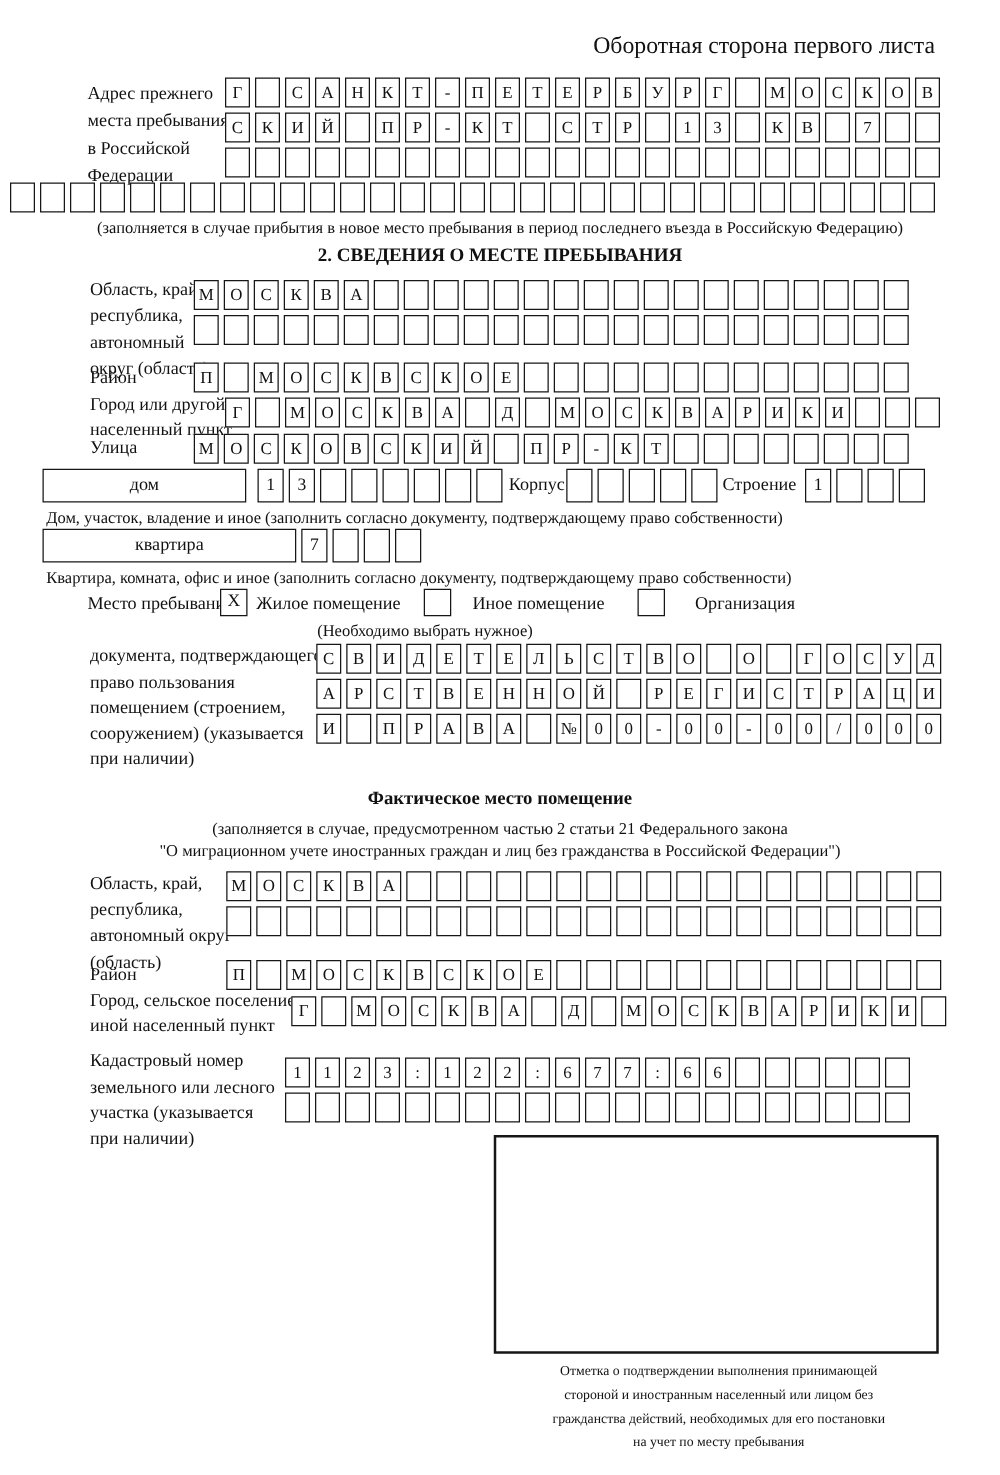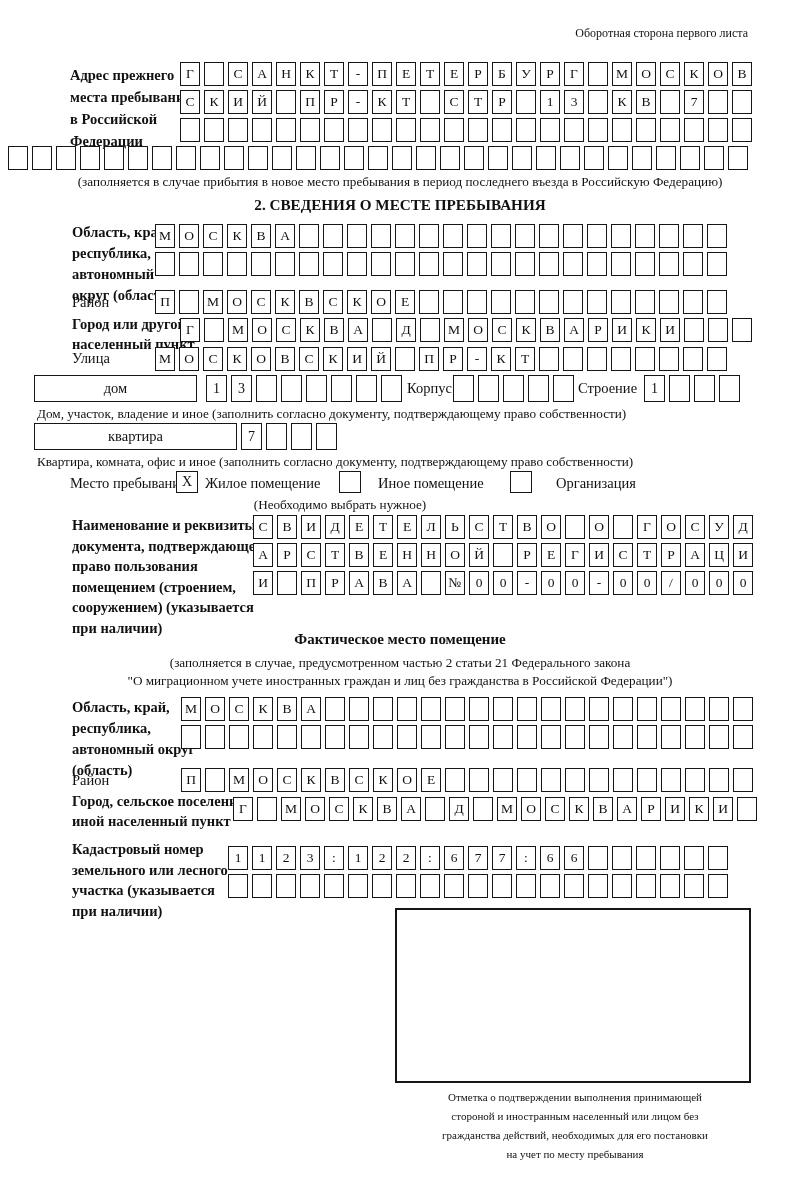--- a/index.html
+++ b/index.html
@@ -5,36 +5,36 @@
   html,body{margin:0;padding:0;background:#ffffff;}
   body{width:800px;height:1180px;position:relative;overflow:hidden;
        font-family:"Liberation Serif","DejaVu Serif",serif;color:#111;}
   .abs{position:absolute;}
   .cellrow{position:absolute;display:flex;gap:4px;}
   .cell{box-sizing:border-box;width:20px;height:24px;border:1.5px solid #161616;
         display:flex;align-items:center;justify-content:center;
         font-size:13.5px;line-height:1;background:#fff;}
   .cellrow-lg .cell{width:21px;height:27px;font-size:14px;}
   .lbl{position:absolute;font-size:14.5px;}
-  .lbl .lbl-line{white-space:nowrap;font-weight:bold;}
+  .lbl .lbl-line{white-space:nowrap;}
   .inline-lbl{position:absolute;font-size:14.5px;white-space:nowrap;}
   .note{position:absolute;font-size:13.2px;white-space:nowrap;}
   .note-c{text-align:center;left:0;width:800px;}
   .hdr{position:absolute;left:0;width:800px;text-align:center;font-weight:bold;font-size:15.2px;}
   .fieldbox{position:absolute;box-sizing:border-box;height:27px;border:1.5px solid #161616;
         display:flex;align-items:center;justify-content:center;font-size:14.5px;background:#fff;}
   .chk{position:absolute;box-sizing:border-box;width:22px;height:22px;border:1.5px solid #161616;
         display:flex;align-items:center;justify-content:center;font-size:14px;background:#fff;}
   .bigbox{position:absolute;box-sizing:border-box;border:2px solid #161616;background:#fff;}
   .btm-note{position:absolute;font-size:11px;text-align:center;line-height:19px;}
 </style>
 </head>
 <body>
 
-<div class="abs" style="top:26px;right:52px;font-size:12px;white-space:nowrap" title="Оборотная сторона первого листа">Оборотная сторона первого листа</div>
+<div class="abs" style="top:26px;right:52px;font-size:19px;white-space:nowrap" title="Оборотная сторона первого листа">Оборотная сторона первого листа</div>
 
 <div class="lbl" style="left:70px;top:64px;line-height:22px">
     <div class="lbl-line">Адрес прежнего</div>
     <div class="lbl-line">места пребывания</div>
     <div class="lbl-line">в Российской</div>
     <div class="lbl-line">Федерации</div>
   </div>
 <div class="cellrow" style="left:180px;top:62px">
     <div class="cell">Г</div>
     <div class="cell"></div>
@@ -336,21 +336,20 @@
 <div class="inline-lbl" style="left:70px;top:475px">Место пребывания:</div>
 <div class="chk" style="left:176px;top:471px">X</div>
 <div class="inline-lbl" style="left:205px;top:475px">Жилое помещение</div>
 <div class="chk" style="left:339px;top:471px"></div>
 <div class="inline-lbl" style="left:378px;top:475px">Иное помещение</div>
 <div class="chk" style="left:510px;top:471px"></div>
 <div class="inline-lbl" style="left:556px;top:475px">Организация</div>
 <div class="note" style="left:170px;top:497px;width:340px;text-align:center">(Необходимо выбрать нужное)</div>
 
 <div class="lbl" style="left:72px;top:515px;line-height:20.5px">
-    <div class="lbl-line">Наименование и реквизиты</div>
     <div class="lbl-line">документа, подтверждающего</div>
     <div class="lbl-line">право пользования</div>
     <div class="lbl-line">помещением (строением,</div>
     <div class="lbl-line">сооружением) (указывается</div>
     <div class="lbl-line">при наличии)</div>
   </div>
 <div class="cellrow" style="left:253px;top:515px">
     <div class="cell">С</div>
     <div class="cell">В</div>
     <div class="cell">И</div>

